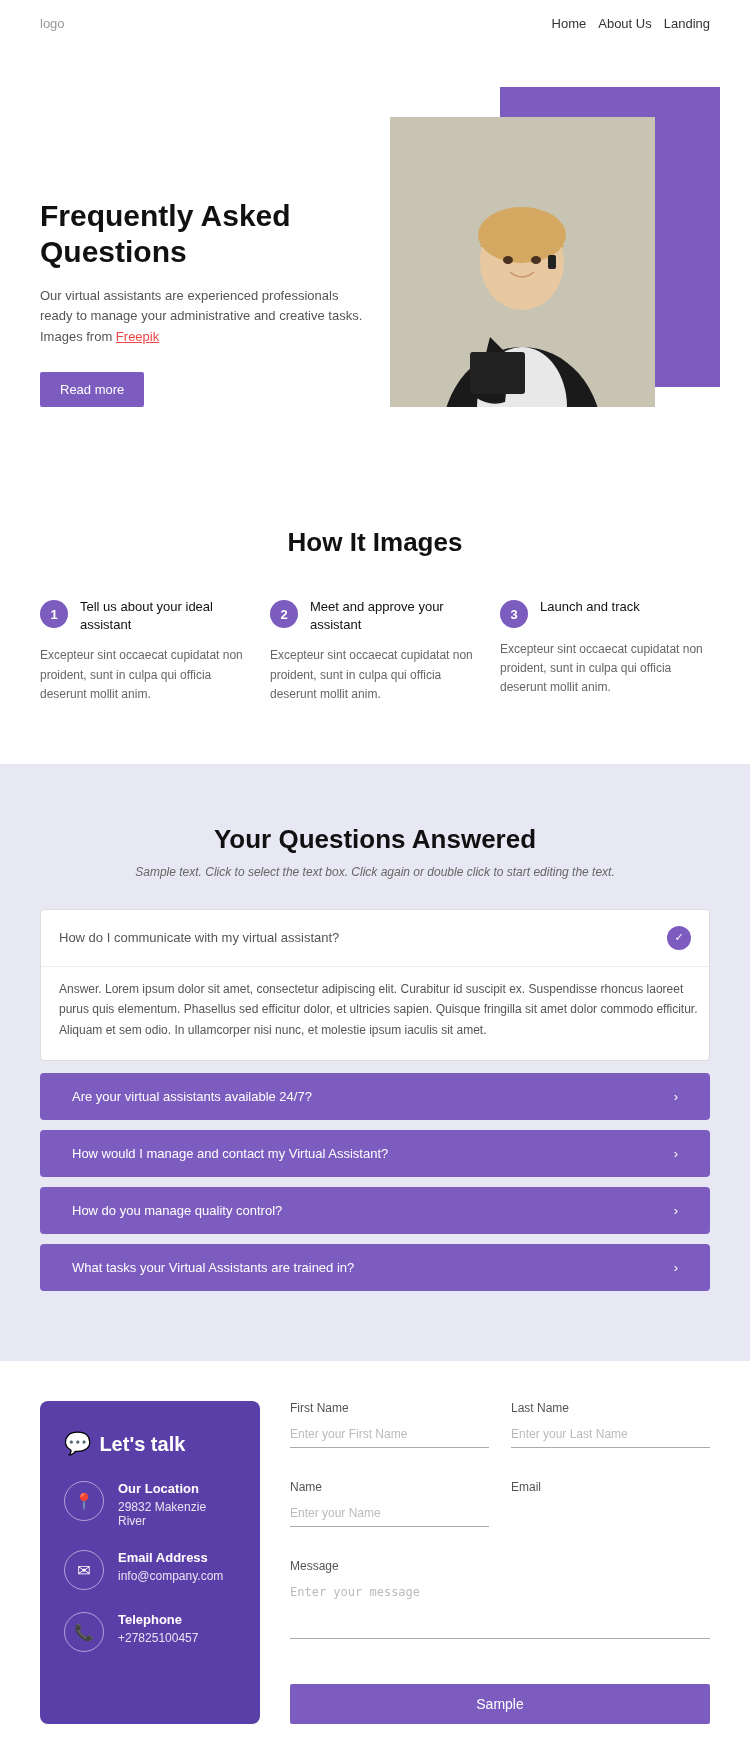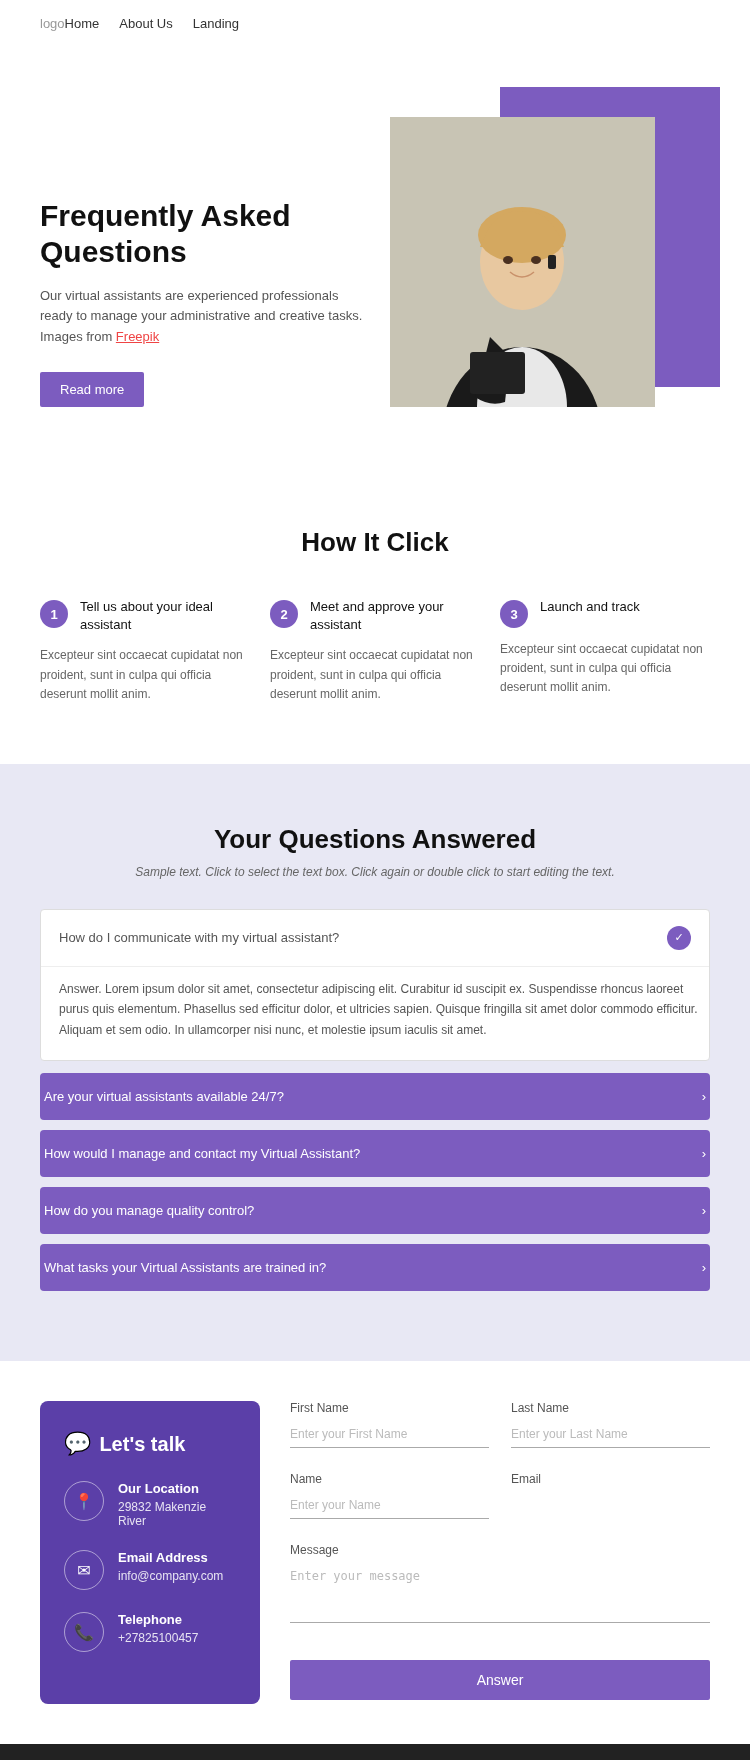--- a/index.html
+++ b/index.html
@@ -1,21 +1,21 @@
 <!DOCTYPE html>
 <html><head>
   <meta charset="utf-8">
   <style>
     * { box-sizing: border-box; margin: 0; padding: 0; }
     body { font-family: Arial, sans-serif; font-size: 14px; color: #333; background: #fff; width: 750px; }
 
     
-    nav { display: flex; align-items: center; padding: 16px 40px; background: #fff; }
+    nav { display: flex; justify-content: space-between; align-items: center; padding: 16px 40px; background: #fff; }
     .logo { font-size: 13px; color: #999; }
-    .nav-links { display: flex; gap: 20px; }
+    .nav-links { display: flex; gap: 12px; }
     .nav-links a { text-decoration: none; color: #333; font-size: 13px; }
 
     
     .hero { display: flex; align-items: flex-end; padding: 40px 40px 60px 40px; position: relative; min-height: 420px; }
     .hero-text { flex: 1; padding-top: 60px; padding-right: 20px; }
     .hero-text h1 { font-size: 30px; font-weight: 900; line-height: 1.2; margin-bottom: 16px; color: #111; }
     .hero-text p { font-size: 13px; line-height: 1.6; color: #555; margin-bottom: 24px; }
     .hero-text p a { color: #ef4444; }
     .btn-read-more { background: #7c5cbf; color: #fff; border: none; padding: 10px 20px; font-size: 13px; cursor: pointer; border-radius: 2px; }
     .hero-image-wrap { position: relative; width: 320px; flex-shrink: 0; }
@@ -38,36 +38,36 @@
     .faq-subtitle { text-align: center; font-size: 12px; color: #666; margin-bottom: 30px; font-style: italic; }
 
     
     .faq-item-expanded { background: #fff; border: 1px solid #ddd; border-radius: 4px; margin-bottom: 12px; }
     .faq-item-expanded .faq-q { display: flex; justify-content: space-between; align-items: center; padding: 16px 18px; }
     .faq-item-expanded .faq-q span { font-size: 13px; color: #555; }
     .faq-chevron-circle { background: #7c5cbf; border-radius: 50%; width: 24px; height: 24px; display: flex; align-items: center; justify-content: center; color: #fff; font-size: 11px; }
     .faq-answer { padding: 12px 4px 20px 18px; font-size: 12px; color: #555; line-height: 1.7; border-top: 1px solid #eee; }
 
     
-    .faq-item { background: #7c5cbf; border-radius: 4px; margin-bottom: 10px; display: flex; justify-content: space-between; align-items: center; padding: 16px 4px; cursor: pointer; }
+    .faq-item { background: #7c5cbf; border-radius: 4px; margin-bottom: 10px; display: flex; justify-content: space-between; align-items: center; padding: 16px 32px; cursor: pointer; }
     .faq-item span { font-size: 13px; color: #fff; }
     .faq-chevron { color: #fff; font-size: 14px; }
 
     
     .contact-section { display: flex; padding: 40px; gap: 30px; background: #fff; }
     .contact-card { background: #5b3fa8; border-radius: 8px; padding: 30px 24px; width: 220px; flex-shrink: 0; color: #fff; }
     .contact-card-title { font-size: 20px; font-weight: bold; margin-bottom: 24px; display: flex; align-items: center; gap: 8px; }
     .contact-card-title .chat-icon { font-size: 22px; }
     .contact-info-item { display: flex; align-items: flex-start; gap: 14px; margin-bottom: 22px; }
     .contact-icon-circle { width: 40px; height: 40px; border-radius: 50%; border: 1.5px solid rgba(255,255,255,0.5); display: flex; align-items: center; justify-content: center; font-size: 16px; flex-shrink: 0; }
     .contact-info-text h4 { font-size: 13px; font-weight: bold; margin-bottom: 4px; }
     .contact-info-text p { font-size: 12px; opacity: 0.85; }
 
     .contact-form { flex: 1; }
-    .form-row { display: flex; gap: 22px; margin-bottom: 24px; }
+    .form-row { display: flex; gap: 22px; margin-bottom: 32px; }
     .form-group { flex: 1; }
     .form-group label { display: block; font-size: 12px; color: #555; margin-bottom: 6px; }
     .form-group input, .form-group textarea { width: 100%; border: none; border-bottom: 1px solid #aaa; padding: 6px 0; font-size: 12px; color: #333; outline: none; }
     .form-group input::placeholder, .form-group textarea::placeholder { color: #bbb; }
     .form-group textarea { resize: none; height: 60px; }
     .btn-submit { width: 100%; background: #7c5cbf; color: #fff; border: none; padding: 12px; font-size: 14px; cursor: pointer; border-radius: 2px; margin-top: 10px; }
 
     
     footer { background: #222; padding: 18px 40px; text-align: center; }
   </style>
@@ -114,21 +114,21 @@
 
         <path d="M100 220 Q90 260 85 280 Q100 290 115 285 L120 240Z" fill="#1a1a1a"></path>
 
         <rect x="80" y="235" width="55" height="42" rx="3" fill="#222"></rect>
       </svg>
     </div>
   </div>
 </section>
 
 <section class="how-it-works">
-  <h2>How It Click</h2>
+  <h2>How It Images</h2>
   <div class="steps">
 
     <div class="step">
       <div class="step-header">
         <div class="step-num">1</div>
         <div class="step-title">Tell us about your ideal assistant</div>
       </div>
       <p class="step-desc">Excepteur sint occaecat cupidatat non proident, sunt in culpa qui officia deserunt mollit anim.</p>
     </div>
 
@@ -237,20 +237,20 @@
       <div class="form-group">
         <label>Email</label>
       </div>
     </div>
     <div class="form-row">
       <div class="form-group" style="flex:1">
         <label>Message</label>
         <textarea placeholder="Enter your message" style=""></textarea>
       </div>
     </div>
-    <button class="btn-submit">Answer</button>
+    <button class="btn-submit">Sample</button>
   </div>
 
 </section>
 
 <footer>
   
 </footer>
 
 </body></html>

